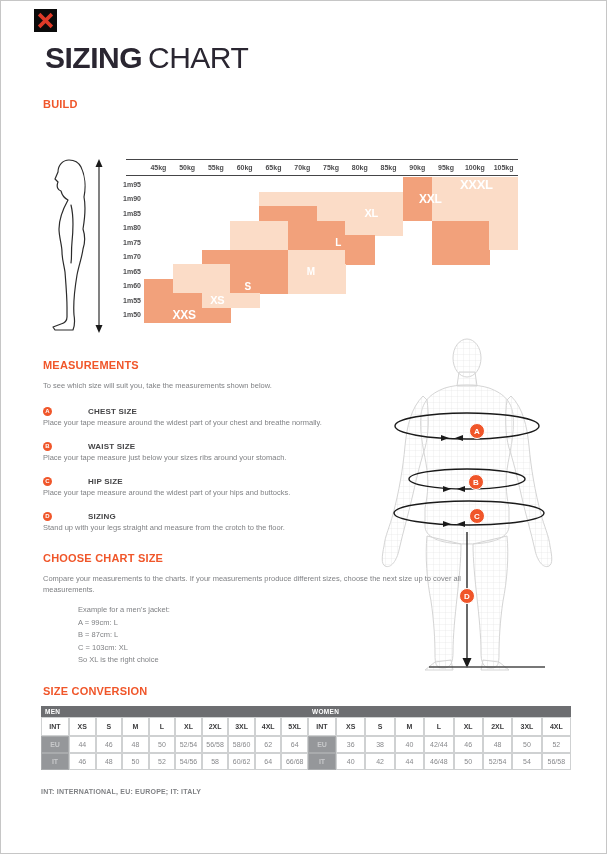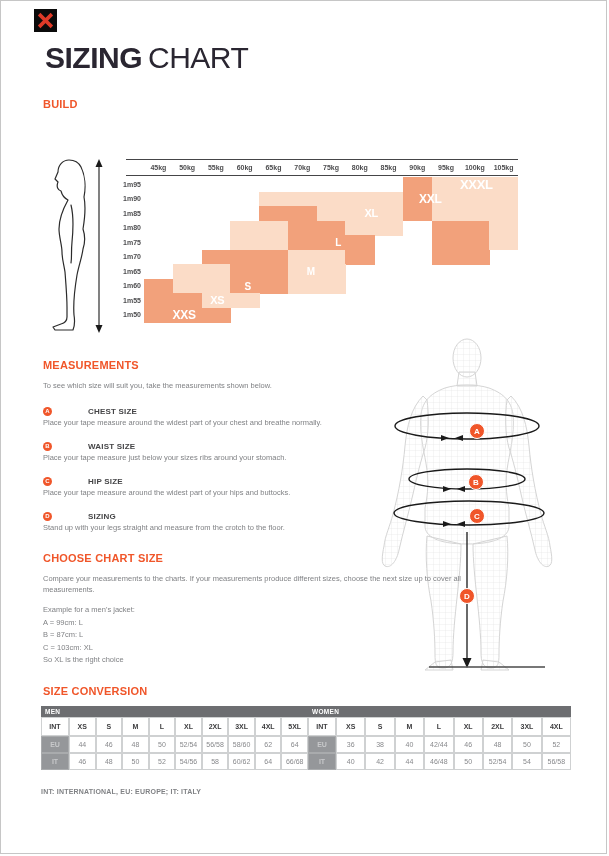--- a/index.html
+++ b/index.html
@@ -51,21 +51,21 @@
   .conv-table.t1{width:263px;}
   .tbl-name{height:11px;background:var(--tbl-bar);color:#fff;font-size:6.5px;font-weight:bold;line-height:11px;padding-left:4px;letter-spacing:.3px;}
   .tbl-row{display:grid;}
   .tbl-row>div{border:0.5px solid var(--tbl-border);display:flex;align-items:center;justify-content:center;background:#fff;}
   .tbl-row.r-int>div{height:19px;font-size:7px;font-weight:bold;color:#3C3C3E;}
   .tbl-row.r-eu>div,.tbl-row.r-it>div{height:17px;font-size:7px;color:#88898C;}
   .tbl-row .lbl-gray{background:var(--tbl-label-bg) !important;color:var(--tbl-label-tx) !important;font-weight:bold;font-size:6.5px;border-color:#A9ABAD !important;}
   .footnote{position:absolute;left:40px;top:787px;font-size:7px;font-weight:bold;color:var(--gray);letter-spacing:.2px;}
 
   .ex-lines{position:absolute;left:42px;top:603px;}
-  .ex-lines div{font-size:7.5px;color:var(--gray);line-height:12.5px;}
+  .ex-lines div{font-size:7.5px;color:var(--gray);line-height:12.5px;margin-left:35px;}
 
   .bodyfig{position:absolute;left:366px;top:335px;}
 </style>
 </head>
 <body>
 
 <div class="page">
 
   <div class="logo">
     <svg width="17" height="17" viewBox="0 0 24 24">

